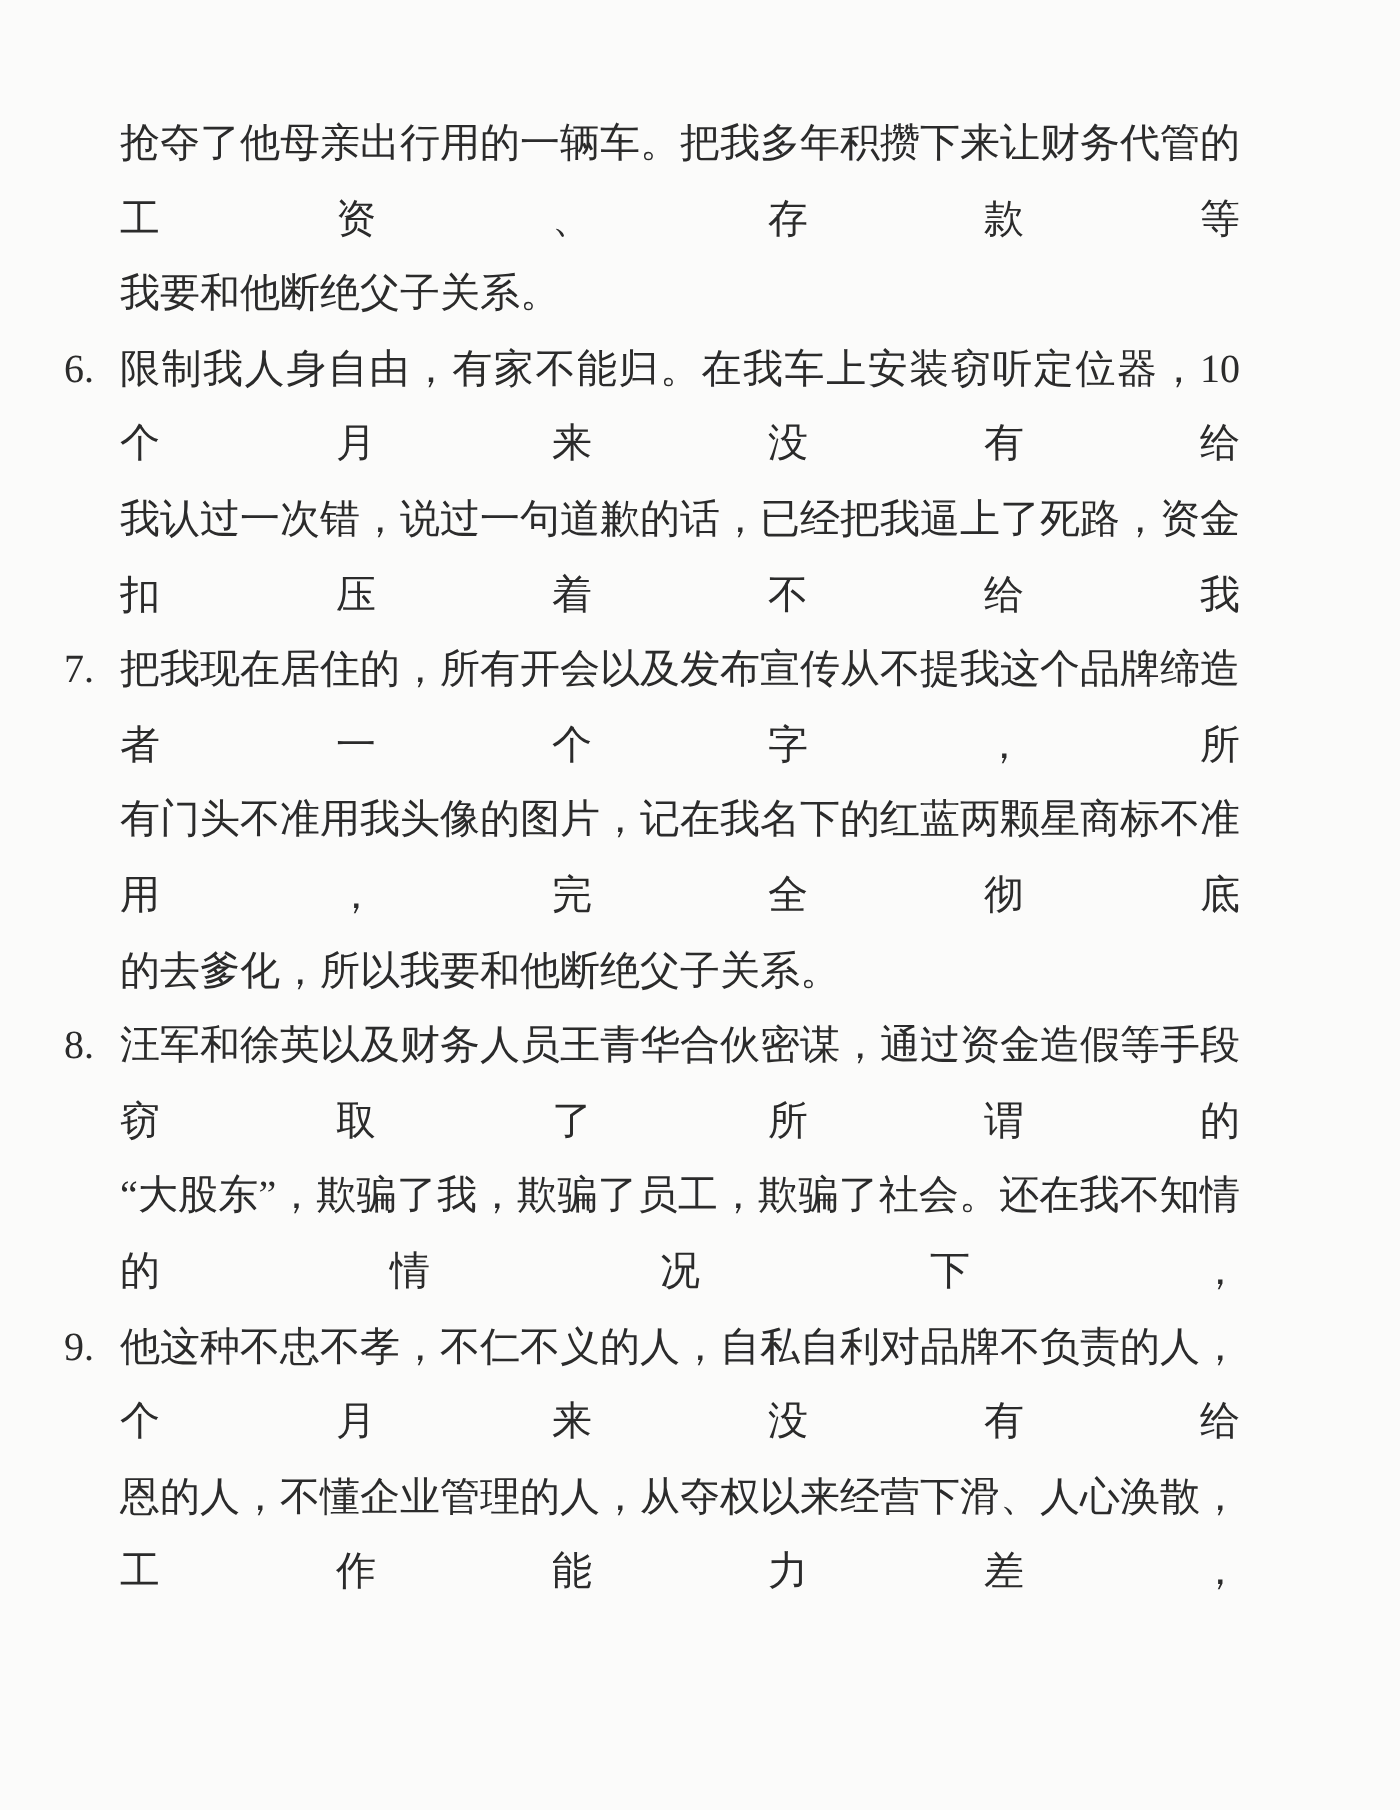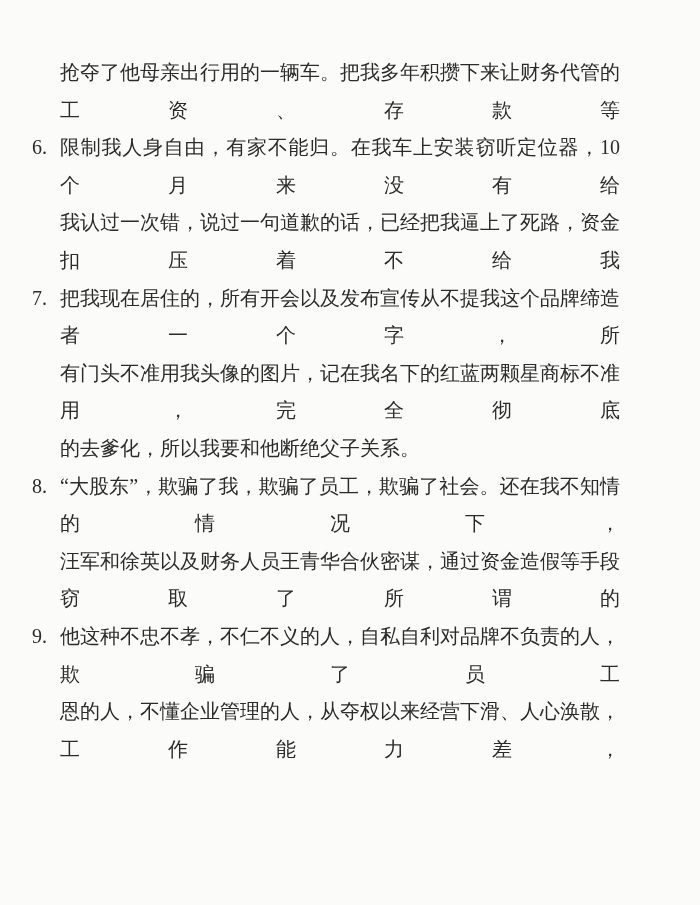--- a/index.html
+++ b/index.html
@@ -49,20 +49,21 @@
 </style>
 </head>
 <body>
 
 <div class="page">
 
   <div class="para">
     <span class="marker"></span>
     <div class="content">
       <div class="line">抢夺了他母亲出行用的一辆车。把我多年积攒下来让财务代管的工资、存款等</div>
+      <div class="line end">我要和他断绝父子关系。</div>
     </div>
   </div>
 
   <div class="para">
     <span class="marker">6.</span>
     <div class="content">
       <div class="line">限制我人身自由，有家不能归。在我车上安装窃听定位器，10 个月来没有给</div>
       <div class="line">我认过一次错，说过一句道歉的话，已经把我逼上了死路，资金扣压着不给我</div>
     </div>
   </div>
@@ -72,27 +73,27 @@
     <div class="content">
       <div class="line">把我现在居住的，所有开会以及发布宣传从不提我这个品牌缔造者一个字，所</div>
       <div class="line">有门头不准用我头像的图片，记在我名下的红蓝两颗星商标不准用，完全彻底</div>
       <div class="line end">的去爹化，所以我要和他断绝父子关系。</div>
     </div>
   </div>
 
   <div class="para">
     <span class="marker">8.</span>
     <div class="content">
+      <div class="line">汪军和徐英以及财务人员王青华合伙密谋，通过资金造假等手段窃取了所谓的</div>
       <div class="line">“大股东”，欺骗了我，欺骗了员工，欺骗了社会。还在我不知情的情况下，</div>
-      <div class="line">汪军和徐英以及财务人员王青华合伙密谋，通过资金造假等手段窃取了所谓的</div>
     </div>
   </div>
 
   <div class="para">
     <span class="marker">9.</span>
     <div class="content">
-      <div class="line">他这种不忠不孝，不仁不义的人，自私自利对品牌不负责的人，欺骗了员工</div>
+      <div class="line">他这种不忠不孝，不仁不义的人，自私自利对品牌不负责的人，个月来没有给</div>
       <div class="line">恩的人，不懂企业管理的人，从夺权以来经营下滑、人心涣散，工作能力差，</div>
 
     </div>
   </div>
 
 </div>
 
 </body></html>

